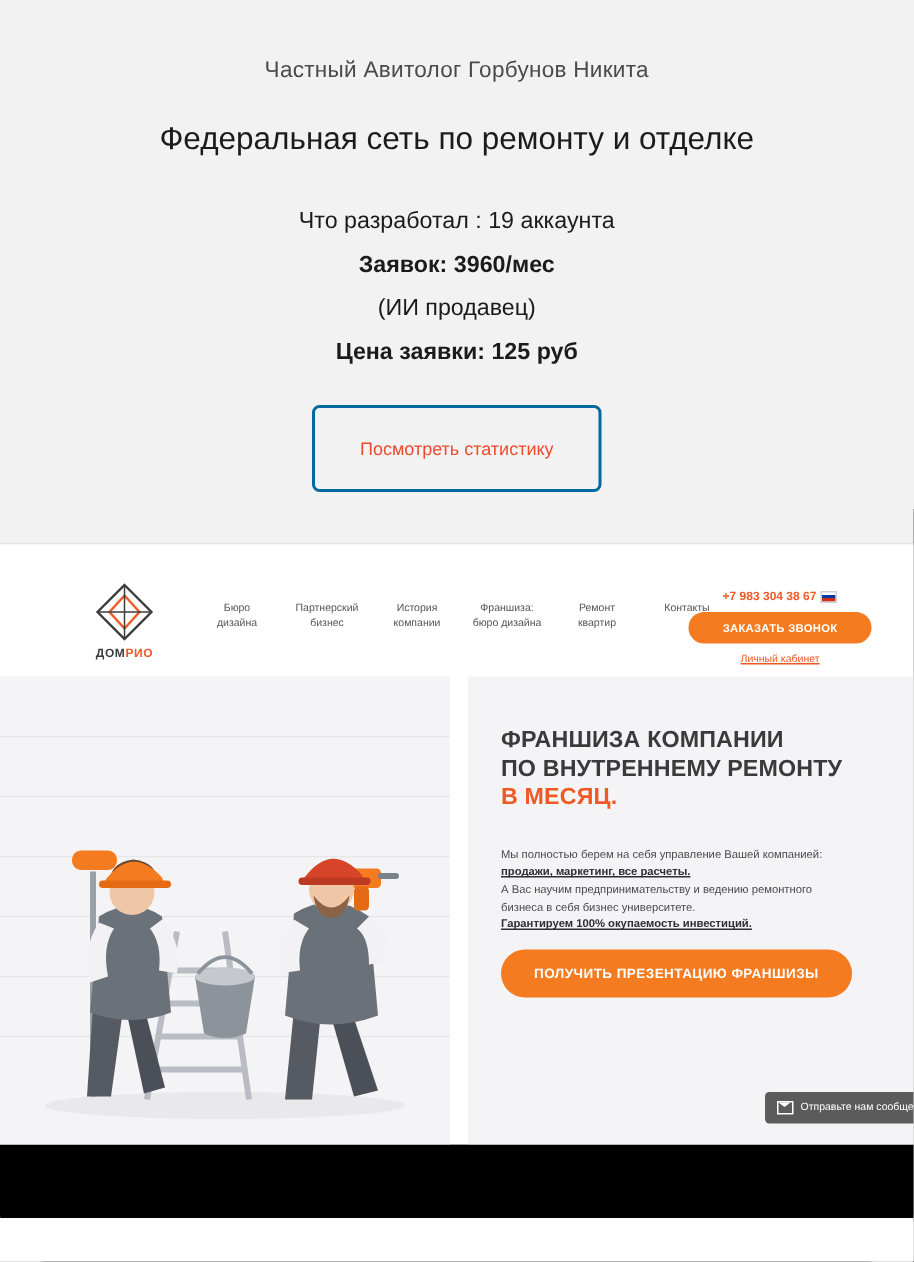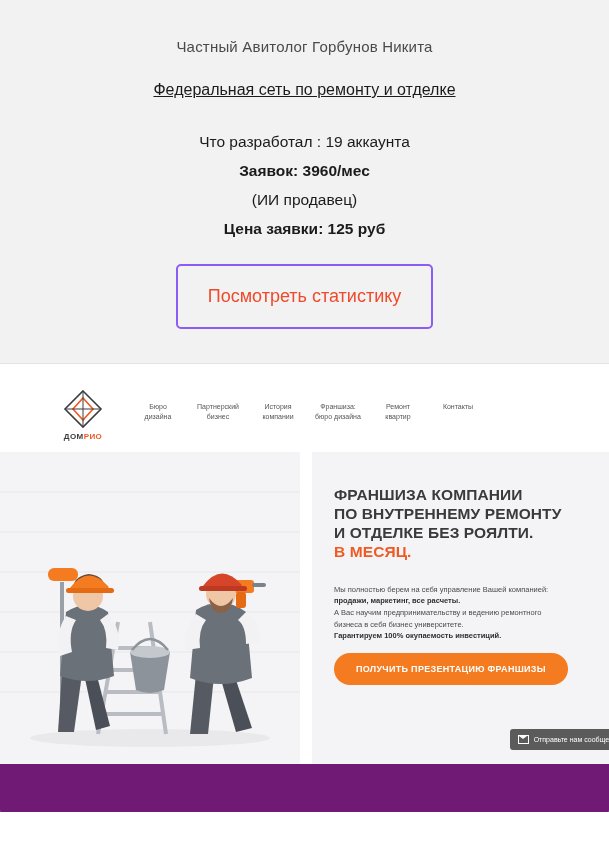--- a/index.html
+++ b/index.html
@@ -11,21 +11,21 @@
     width: 609px;
     height: 841px;
     font-family: "Liberation Sans", sans-serif;
     color: #333333;
     overflow: hidden;
   }
   .page {
     width: 609px;
     height: 841px;
     position: relative;
-    background: #701a75;
+    background: #000000;
     border-radius: 31px;
   }
   
   .hero {
     background: #f2f2f2;
     padding: 30px 20px 34px 20px;
     text-align: center;
   }
   .hero-author {
     font-size: 15px;
@@ -33,44 +33,43 @@
     margin: 8px 0 26px 0;
     letter-spacing: .2px;
   }
   .hero-case {
     font-size: 21px;
     font-weight: bold;
     color: #1b1b1b;
     margin: 0 0 14px 0;
   }
   .hero-title {
-    font-size: 16px;
+    font-size: 21px;
     font-weight: normal;
     color: #1b1b1b;
     margin: 0 0 34px 0;
-    text-decoration: underline;
   }
   .hero-line {
     font-size: 15.5px;
     color: #1b1b1b;
     margin: 0 0 11px 0;
   }
   .hero-line.bold {
     font-weight: bold;
   }
   .cta-wrap {
     margin-top: 26px;
   }
   .cta-button {
     display: inline-block;
-    border: 2px solid #8b5cf6;
+    border: 2px solid #0369a1;
     border-radius: 5px;
     background: transparent;
     color: #ef4a2b;
-    font-size: 18px;
+    font-size: 12px;
     padding: 20px 30px;
     cursor: pointer;
     font-family: "Liberation Sans", sans-serif;
   }
 
   
   .shot {
     position: relative;
     margin: 0;
     background: #ffffff;
@@ -205,21 +204,21 @@
   .promo h1 .orange {
     color: #ef5a24;
     display: block;
   }
   .promo-body {
     margin-top: 22px;
     font-size: 7.5px;
     line-height: 1.55;
     color: #4a4a4a;
   }
-  .promo-body b { color: #2f2f2f; }
+  .promo-body b { color: #2f2f2f; text-decoration: underline; }
   .promo-btn {
     margin-top: 11px;
     display: inline-block;
     background: #f47b20;
     color: #fff;
     border: none;
     border-radius: 16px;
     font-size: 9px;
     font-weight: bold;
     letter-spacing: .3px;
@@ -302,20 +301,27 @@
 
         <div class="nav">
           <div class="nav-item">Бюро<br>дизайна</div>
           <div class="nav-item">Партнерский<br>бизнес</div>
           <div class="nav-item">История<br>компании</div>
           <div class="nav-item">Франшиза:<br>бюро дизайна</div>
           <div class="nav-item">Ремонт<br>квартир</div>
           <div class="nav-item">Контакты</div>
         </div>
 
+        <div class="header-right">
+          <div class="phone">
+            <span>+7 983 304 38 67</span><span class="flag"></span>
+          </div>
+          <button class="callback-btn">ЗАКАЗАТЬ ЗВОНОК</button>
+          <span class="cabinet-link">Личный кабинет</span>
+        </div>
       </div>
 
       <div class="illus">
         <svg width="300" height="312" viewBox="0 0 300 312">
           <rect x="0" y="0" width="300" height="312" fill="#f4f4f6"></rect>
 
           <g stroke="#e7e7ea" stroke-width="1">
             <line x1="0" y1="40" x2="300" y2="40"></line>
             <line x1="0" y1="80" x2="300" y2="80"></line>
             <line x1="0" y1="120" x2="300" y2="120"></line>
@@ -385,21 +391,20 @@
             <path d="M132 198 q18 -22 36 0" stroke="#8d939b" stroke-width="2.5" fill="none"></path>
           </g>
         </svg>
       </div>
 
       <div class="promo">
         <div class="promo-inner">
           <h1>
             <span>ФРАНШИЗА КОМПАНИИ</span><br>
             <span>ПО ВНУТРЕННЕМУ РЕМОНТУ</span><br>
-            <span>И ОТДЕЛКЕ БЕЗ РОЯЛТИ.</span>
             <span class="orange">В МЕСЯЦ.</span>
           </h1>
           <div class="promo-body">
             <span>Мы полностью берем на себя управление Вашей компанией:</span><br>
             <b>продажи, маркетинг, все расчеты.</b><br>
             <span>А Вас научим предпринимательству и ведению ремонтного</span><br>
             <span>бизнеса в себя бизнес университете.</span><br>
             <b>Гарантируем 100% окупаемость инвестиций.</b>
           </div>
           <button class="promo-btn">ПОЛУЧИТЬ ПРЕЗЕНТАЦИЮ ФРАНШИЗЫ</button>

